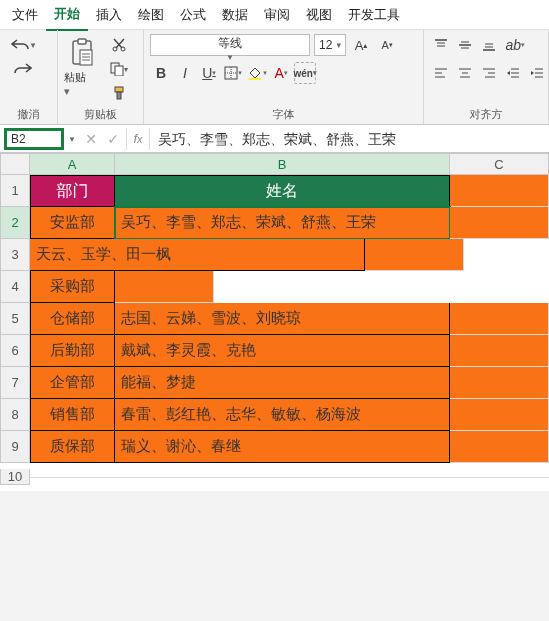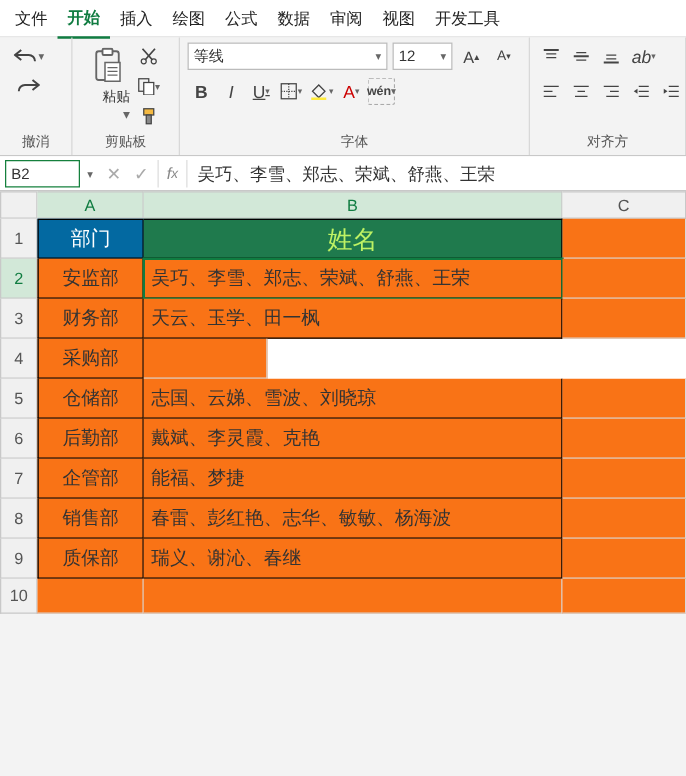--- a/index.html
+++ b/index.html
@@ -10,50 +10,50 @@
 .menubar .mi.active { color: #107c41; border-bottom: 2px solid #107c41; font-weight: 600; }
 
 .ribbon { background: #f3f3f3; display: flex; height: 95px; border-bottom: 1px solid #c8c8c8; }
 .group { border-right: 1px solid #d8d8d8; display: flex; flex-direction: column; padding: 4px 6px 2px 6px; }
 .group .body { flex: 1; display: flex; align-items: flex-start; gap: 4px; }
 .group .label { text-align: center; font-size: 11px; color: #555; line-height: 16px; }
 
 .ibtn { width: 22px; height: 22px; display: inline-flex; align-items: center; justify-content: center; font-size: 14px; color: #444; cursor: pointer; border-radius: 2px; }
 .col { display: flex; flex-direction: column; gap: 2px; }
 .big-icon { width: 36px; height: 36px; display: flex; align-items: center; justify-content: center; font-size: 22px; color: #444; }
-.paste-btn { display: flex; flex-direction: column; align-items: flex-end; width: 40px; cursor: pointer; }
+.paste-btn { display: flex; flex-direction: column; align-items: flex-start; width: 40px; cursor: pointer; }
 .paste-btn span { font-size: 11px; }
 
 .fontbox { border: 1px solid #bbb; background: #fff; height: 22px; font-size: 12px; padding: 0 4px; display: inline-flex; align-items: center; justify-content: space-between; }
 .chev { font-size: 9px; color: #666; }
 
 .undo-col { display:flex; flex-direction:column; gap:2px; align-items:flex-start; }
 
 .fmlbar { background: #fff; height: 28px; display: flex; align-items: center; border-bottom: 1px solid #c8c8c8; }
-.namebox { width: 60px; height: 22px; border: 1px solid #15803d; margin-left: 4px; padding: 0 4px; font-size: 12px; display: flex; align-items: center; background: #fff; }
+.namebox { width: 60px; height: 22px; border: 3px solid #15803d; margin-left: 4px; padding: 0 4px; font-size: 12px; display: flex; align-items: center; background: #fff; }
 .fxbtn { width: 24px; height: 22px; display:flex; align-items:center; justify-content:center; border-left:1px solid #ddd; border-right:1px solid #ddd; color:#888; font-style:italic; margin: 0 2px; }
 .fmlval { flex:1; padding: 0 6px; font-size: 14px; height: 22px; line-height:22px; overflow:hidden; white-space:nowrap; }
 
 .sheet { background:#fff; position:relative; }
 .hdrrow { display:flex; height:22px; }
 .corner { width:30px; border:1px solid #c8c8c8; background:#f0f0f0; }
 .colhdr { border:1px solid #c8c8c8; border-left:none; background:#f0f0f0; display:flex; align-items:center; justify-content:center; font-size:13px; color:#555; }
 .cA { width:85px; } .cB { width:335px; } .cC { width:99px; }
 
 .row { display:flex; }
 .rowhdr { width:30px; border:1px solid #c8c8c8; border-top:none; background:#f0f0f0; display:flex; align-items:center; justify-content:center; font-size:13px; color:#555; }
 .cell { border-right:1px solid #d8d8d8; border-bottom:1px solid #d8d8d8; display:flex; align-items:center; padding:0 6px; font-size:15px; overflow:hidden; white-space:nowrap; background:#f97316; }
 .cell.cA { justify-content:center; }
 
 .r-head { height:32px; }
 .r-data { height:32px; }
-.r-empty { height:28px; }
-
-.thA { background:#0369a1; color:#fff; font-size:16px; justify-content:center; border:1px solid #000; border-top:1px solid #000; }
-.thB { background:#1f7a4d; color:#bef264; font-size:20px; justify-content:center; border:1px solid #000; border-left:none; }
+.r-empty { height:28px;align-items:center; }
+
+.thA { background:#be185d; color:#fff; font-size:16px; justify-content:center; border:1px solid #000; border-top:1px solid #000; }
+.thB { background:#1f7a4d; color:#ffffff; font-size:16px; justify-content:center; border:1px solid #000; border-left:none; }
 .td { border:1px solid #000; border-top:none; }
 .td.cB { border-left:none; }
 
 .sel-A { background:#d2e8d8 !important; color:#107c41 !important; }
 .sel-B { background:#d2e8d8 !important; color:#107c41 !important; }
 .sel-2 { background:#d2e8d8 !important; color:#107c41 !important; }
 .active-cell { outline:2px solid #107c41; outline-offset:-1px; }
 
 svg { display:block; }
 </style>
@@ -131,25 +131,25 @@
             </svg>
           </div>
       </div>
     </div>
     <div class="label">剪贴板</div>
   </div>
 
   <div class="group" style="width:280px;">
     <div class="body" style="flex-direction:column; gap:6px; width:100%;">
       <div style="display:flex; gap:4px; align-items:center;">
-        <div class="fontbox" style="width:160px;">
+        <div class="fontbox" style="width:160px;flex-direction:column;">
             <span>等线</span>
             <span class="chev">▾</span>
           </div>
-        <div class="fontbox" style="width:48px;">
+        <div class="fontbox" style="width:32px;">
             <span>12</span>
             <span class="chev">▾</span>
           </div>
         <div class="ibtn" style="font-size:13px;">A<sup style="font-size:8px;">▴</sup></div>
         <div class="ibtn" style="font-size:11px;">A<sup style="font-size:7px;">▾</sup></div>
       </div>
       <div style="display:flex; gap:2px; align-items:center;">
         <div class="ibtn" style="font-weight:bold;">B</div>
         <div class="ibtn" style="font-style:italic;">I</div>
         <div class="ibtn" style="text-decoration:underline;">U<span class="chev" style="font-size:7px;">▾</span></div>
@@ -280,21 +280,20 @@
         <div class="cell cC"></div>
       </div>
       <div class="row r-data">
         <div class="rowhdr sel-2">2</div>
         <div class="cell cA td">安监部</div>
         <div class="cell cB td active-cell">吴巧、李雪、郑志、荣斌、舒燕、王荣</div>
         <div class="cell cC"></div>
       </div>
       <div class="row r-data">
         <div class="rowhdr ">3</div>
-        <div class="cell cA td">财务部</div>
         <div class="cell cB td">天云、玉学、田一枫</div>
         <div class="cell cC"></div>
       </div>
       <div class="row r-data">
         <div class="rowhdr ">4</div>
         <div class="cell cA td">采购部</div>
         <div class="cell cC"></div>
       </div>
       <div class="row r-data">
         <div class="rowhdr ">5</div>

